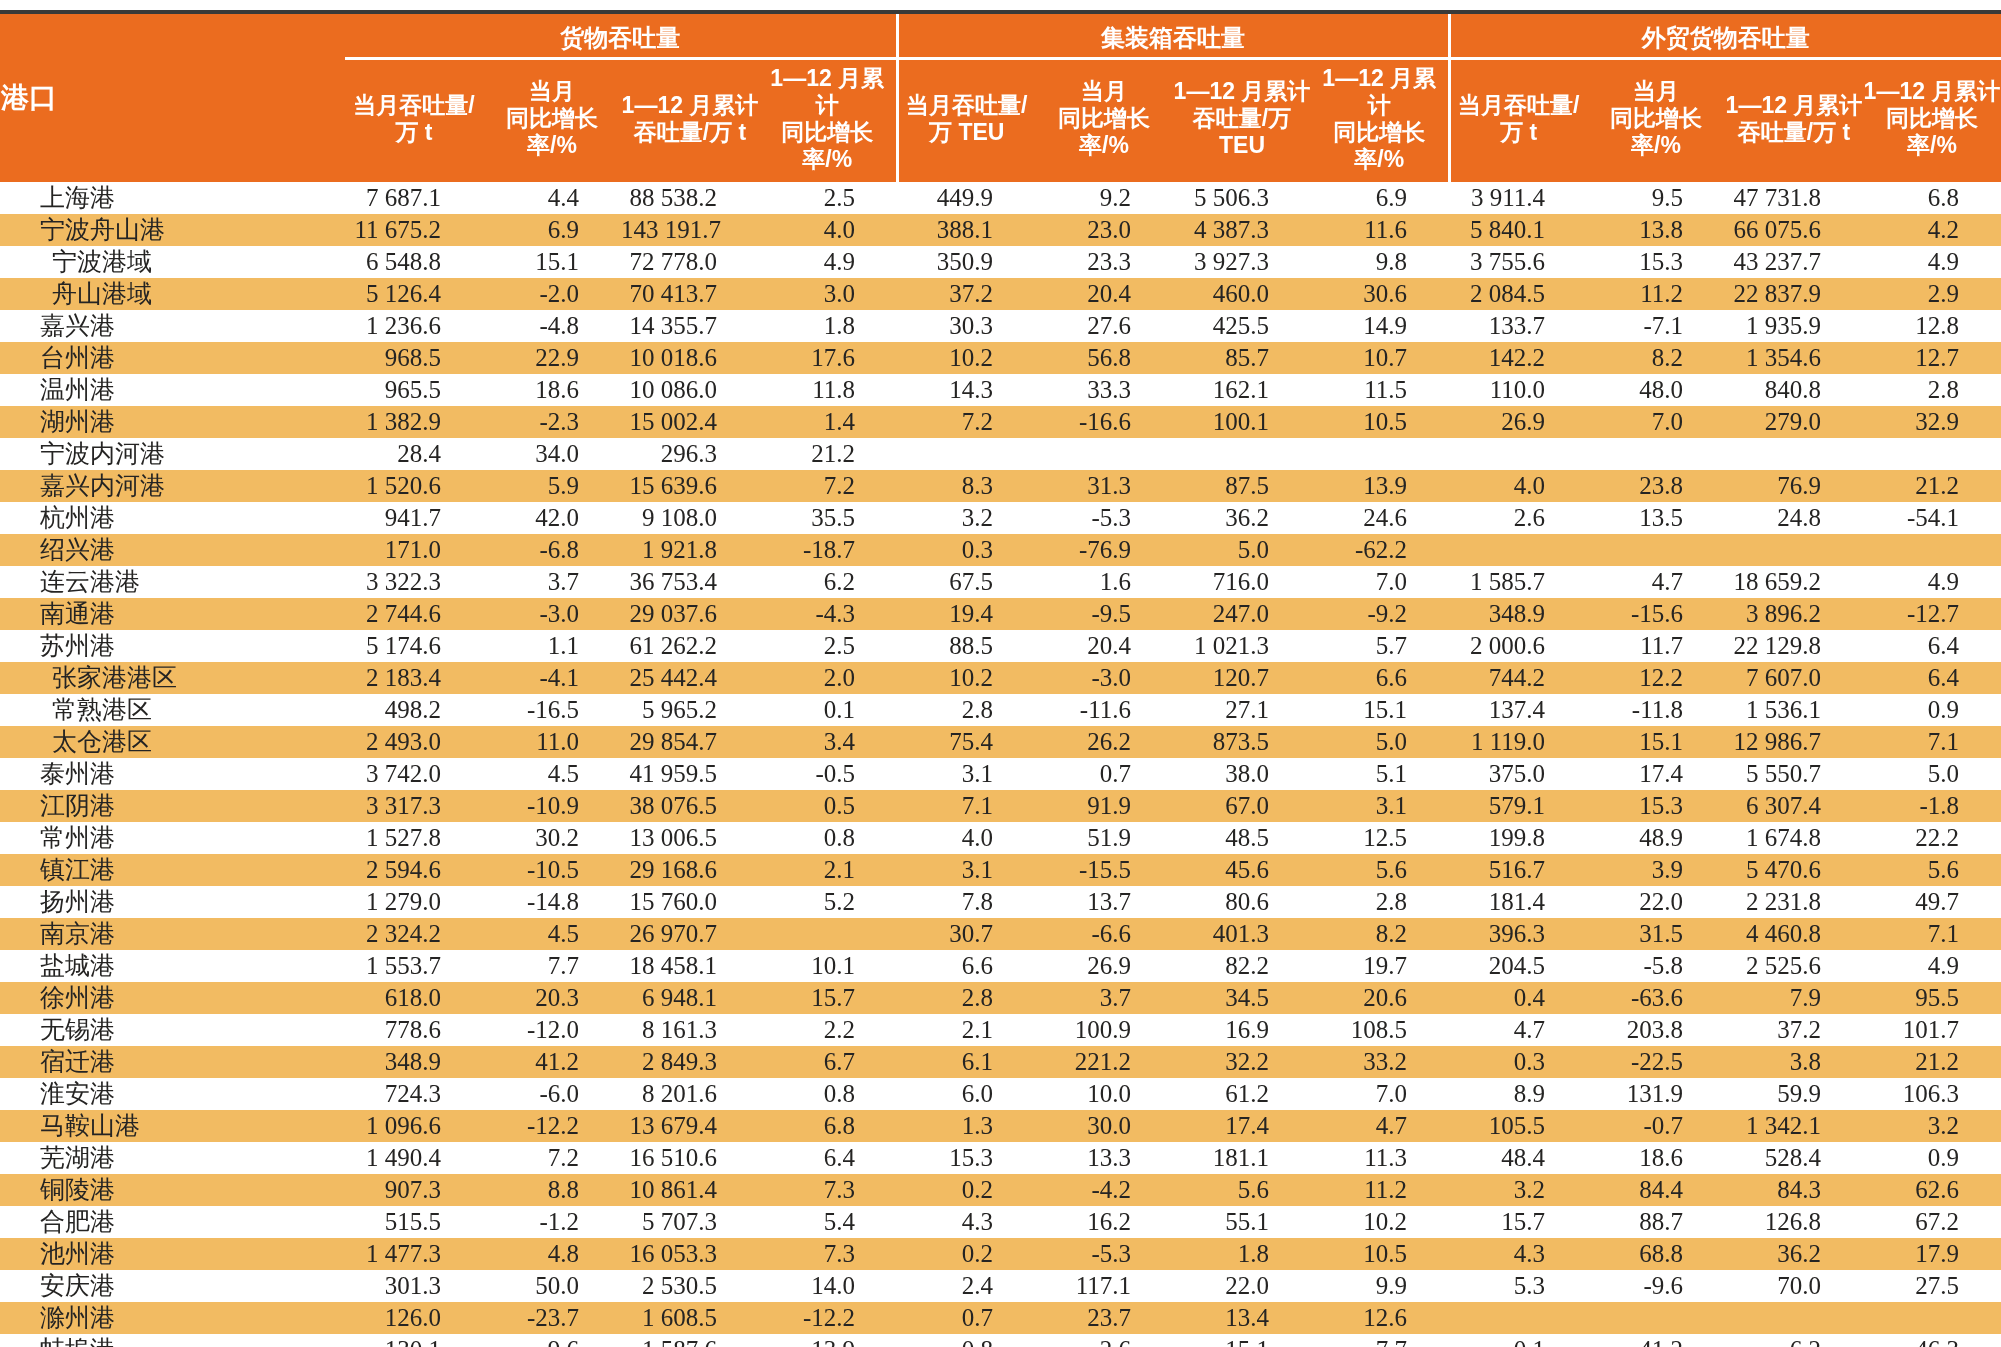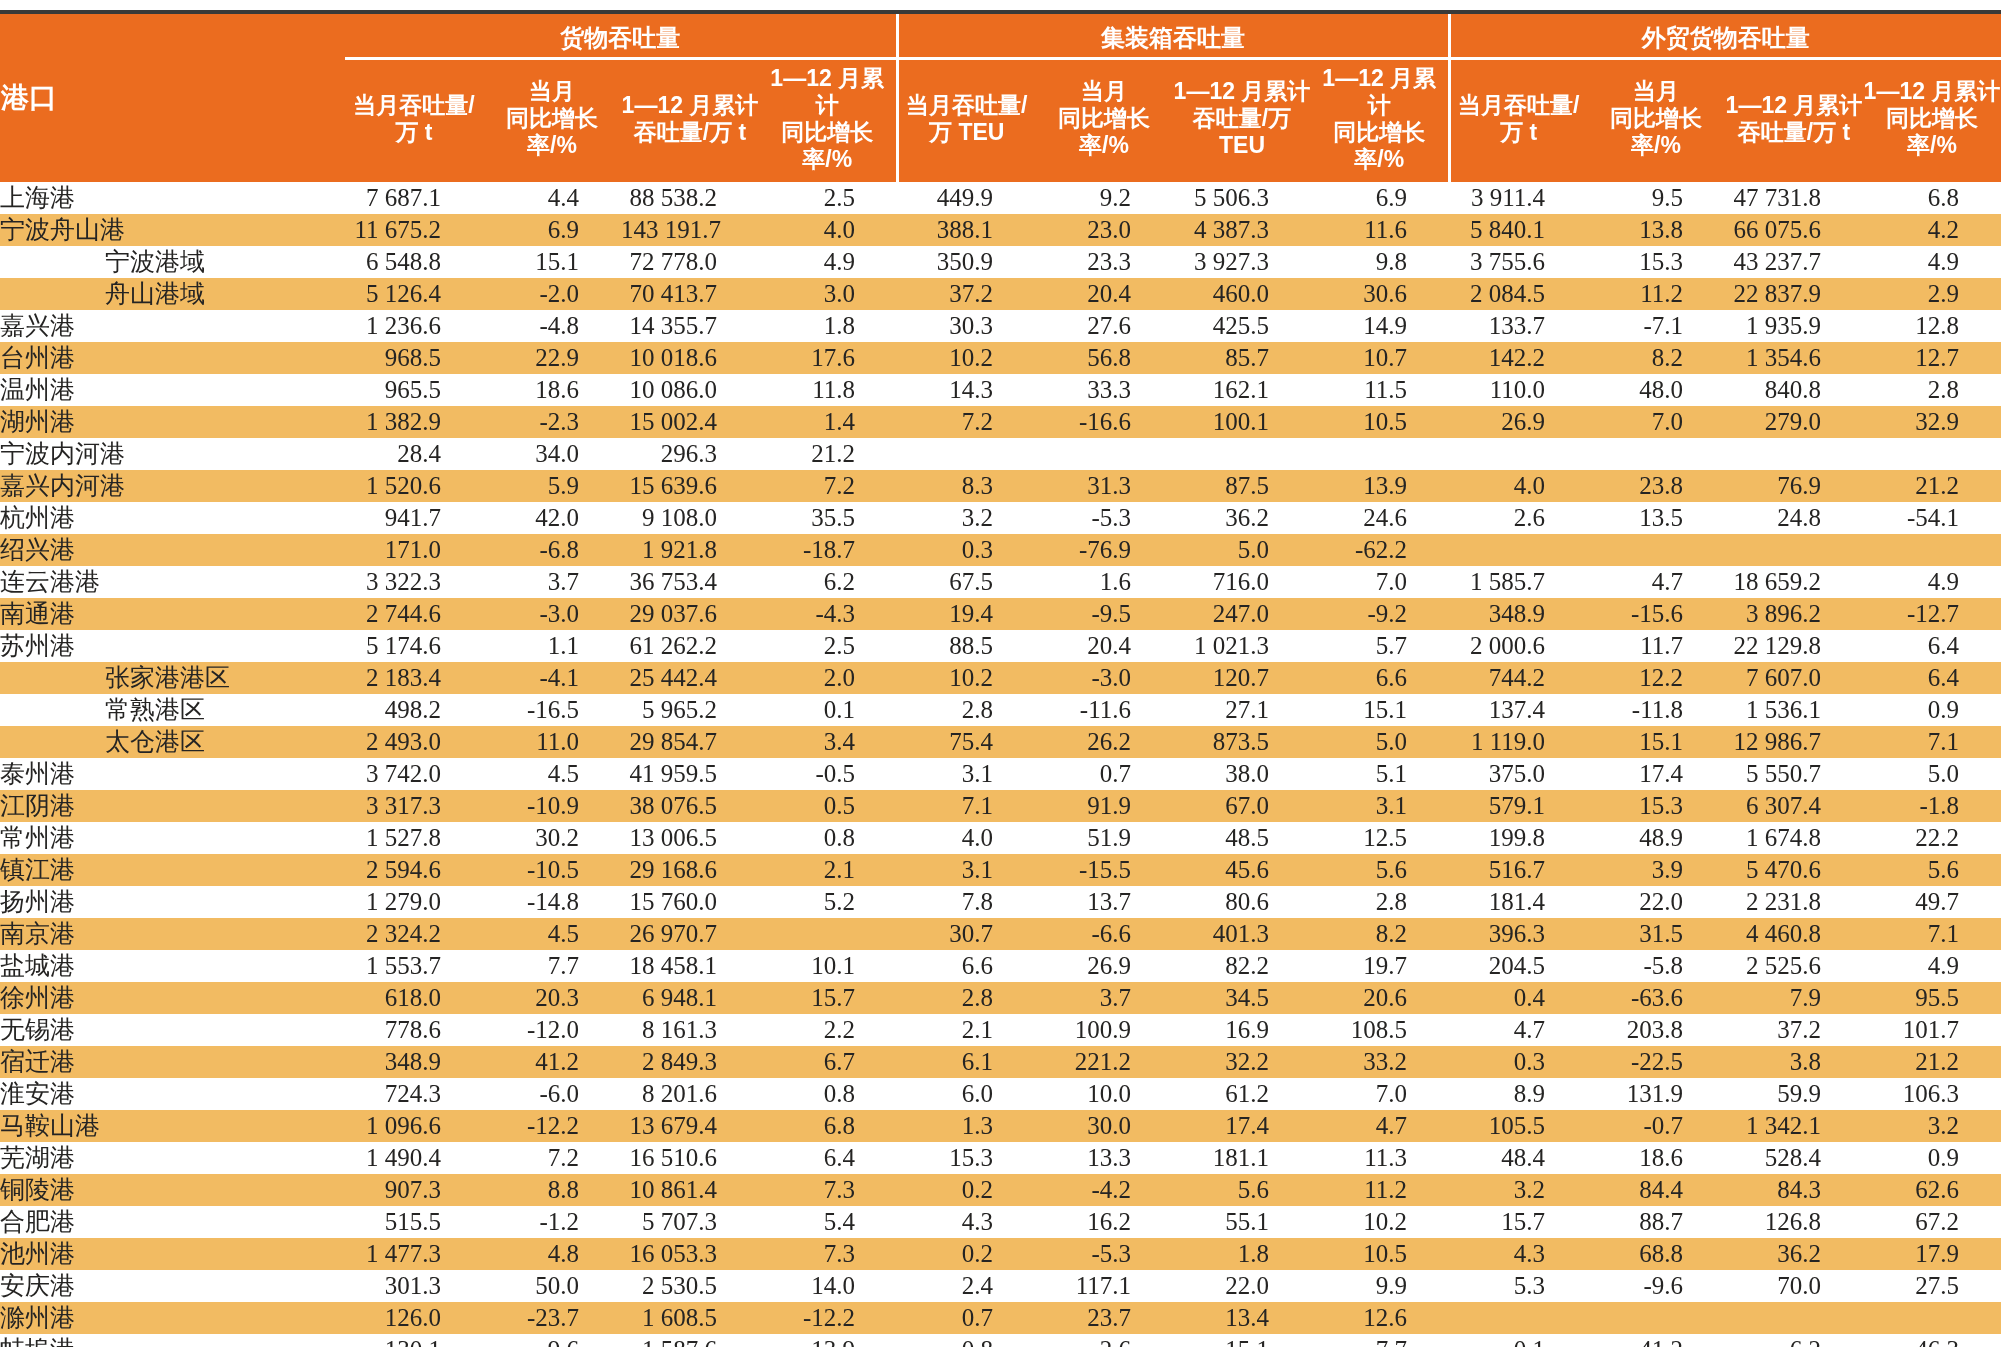--- a/index.html
+++ b/index.html
@@ -50,22 +50,22 @@
   tbody td {
     height: 32px;
     line-height: 32px;
     font-size: 25px;
     color: #252423;
     padding: 0;
     white-space: nowrap;
     overflow: visible;
   }
   tbody tr:nth-child(even) td { background: #F2BB62; }
-  td.port-cell { }
-  td.port-cell.indent { padding-left: 105px; }
+  td.port-cell { padding-left: 40px; }
+  td.port-cell.indent { padding-left: 52px; }
   td.num { text-align: right; padding-right: 42px; }
 </style>
 </head>
 <body>
 
 <div class="table-wrap">
   <table>
     <colgroup>
       <col class="c-port">
       <col>

